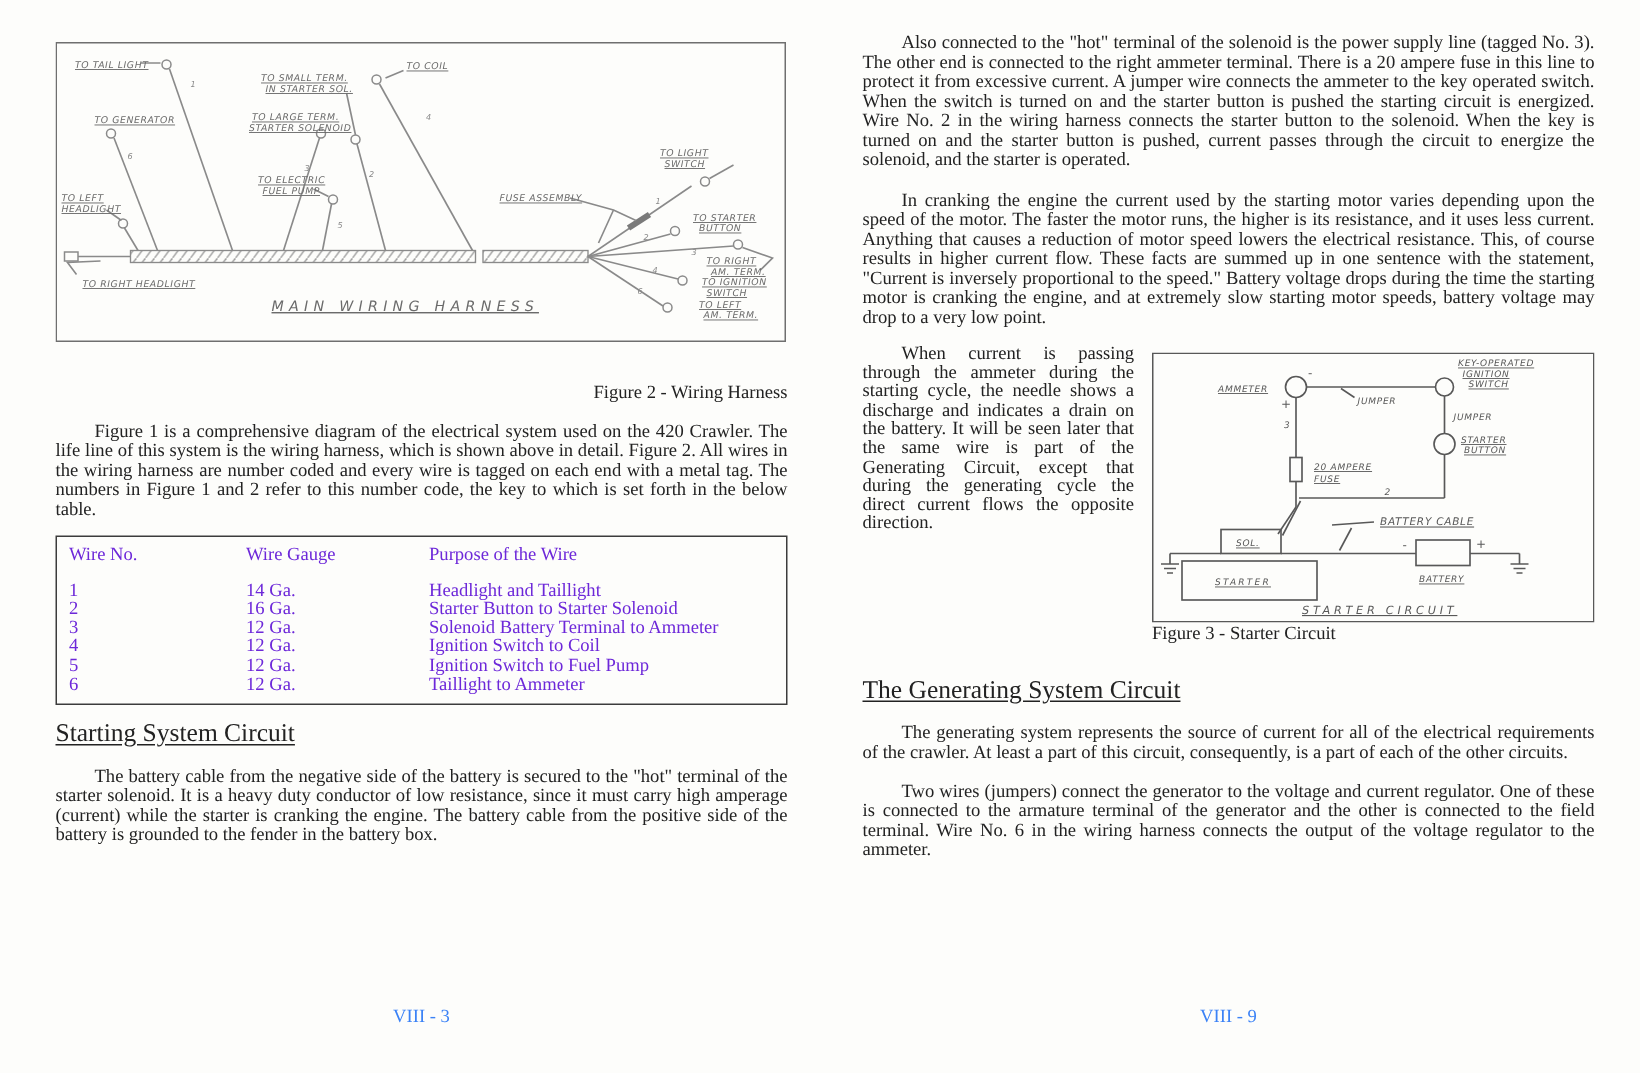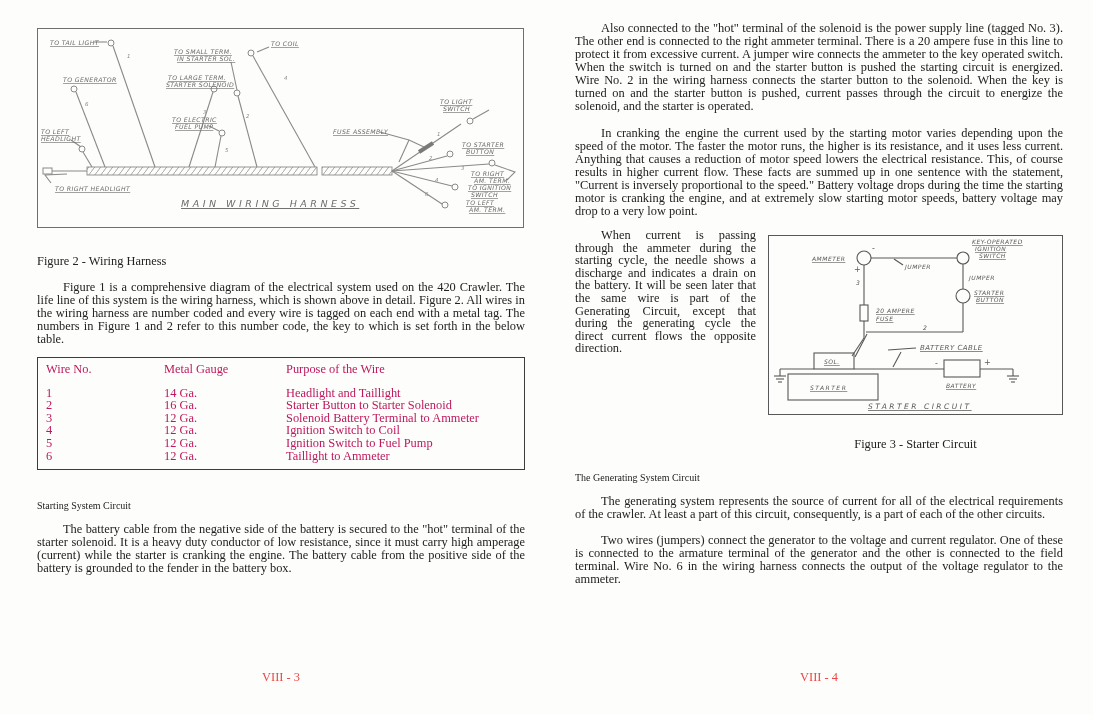--- a/index.html
+++ b/index.html
@@ -10,30 +10,30 @@
   }
   .col{position:absolute;top:0;width:488px;}
   #col-left{left:37px;}
   #col-right{left:575px;}
   p.body{
     font-size:12.4px;line-height:13px;text-align:justify;
     margin:0 0 11px 0;text-indent:26px;color:#222;
   }
   p.noindent{text-indent:0;}
   .fig-caption{
-    font-size:12.4px;text-align:left;margin:26px 0 12px 0;color:#222;
+    font-size:12.4px;text-align:right;margin:26px 0 12px 0;color:#222;
   }
   .heading{
-    font-size:10px;text-underline-offset:2px;
+    font-size:17px;text-decoration:underline;text-underline-offset:2px;
     margin:4px 0 12px 0;color:#222;
   }
   
   .wire-table{
     border:1.2px solid #3c3c3c;margin:2px 0 9px 0;
-    padding:5px 8px 7px 8px;font-size:12.4px;line-height:12.6px;color:#be185d;
+    padding:5px 8px 7px 8px;font-size:12.4px;line-height:12.6px;color:#6d28d9;
   }
   .tr{display:grid;grid-template-columns:118px 122px 1fr;}
   .tr-head{margin-bottom:11px;}
   
   svg{display:block;}
   .wire{stroke:#8a8a8a;stroke-width:1.1;fill:none;}
   .conn{stroke:#8a8a8a;stroke-width:1;fill:#fdfdfb;}
   .hand{
     font-family:"DejaVu Sans", sans-serif;font-style:italic;
     font-size:6.2px;fill:#6b6b6b;letter-spacing:.4px;
@@ -49,23 +49,23 @@
     font-size:6px;fill:#585858;letter-spacing:.5px;
   }
   .hand3.ul{text-decoration:underline;}
   .hand3-big{
     font-family:"DejaVu Sans", sans-serif;font-style:italic;
     font-size:7.5px;fill:#585858;letter-spacing:2.5px;text-decoration:underline;
   }
   .w3{stroke:#585858;stroke-width:1.1;fill:none;}
   .box3{stroke:#585858;stroke-width:1.1;fill:none;}
   .sign{font-family:"DejaVu Sans", sans-serif;font-size:8px;fill:#585858;}
-  .page-num{font-size:12.4px;text-align:center;color:#ef4444;}
+  .page-num{font-size:12.4px;text-align:center;color:#3b82f6;}
   #fig3-float{float:right;width:295px;margin:6px 0 4px 12px;}
-  #fig3-caption{font-size:12.4px;text-align:center;margin-top:22px;color:#222;}
+  #fig3-caption{font-size:12.4px;text-align:left;color:#222;}
   .clear{clear:both;}
 </style>
 </head>
 <body>
 
 <div class="col" id="col-left">
 
   <svg width="487" height="200" viewBox="0 0 487 200" style="margin-top:28px;">
     <defs>
       <pattern id="hatch" width="6" height="8" patternUnits="userSpaceOnUse">
@@ -156,21 +156,21 @@
     <text x="144" y="179" class="hand-big">MAIN WIRING HARNESS</text>
   </svg>
 
   <div class="fig-caption">Figure 2 - Wiring Harness</div>
 
   <p class="body">Figure 1 is a comprehensive diagram of the electrical system used on the 420 Crawler. The life line of this system is the wiring harness, which is shown above in detail. Figure 2. All wires in the wiring harness are number coded and every wire is tagged on each end with a metal tag. The numbers in Figure 1 and 2 refer to this number code, the key to which is set forth in the below table.</p>
 
   <div class="wire-table">
     <div class="tr tr-head">
       <div>Wire No.</div>
-      <div>Metal Gauge</div>
+      <div>Wire Gauge</div>
       <div>Purpose of the Wire</div>
     </div>
     <div class="tr">
       <div>1</div>
         <div>14 Ga.</div>
         <div>Headlight and Taillight</div>
     </div>
     <div class="tr">
       <div>2</div>
         <div>16 Ga.</div>
@@ -193,21 +193,21 @@
     </div>
     <div class="tr">
       <div>6</div>
         <div>12 Ga.</div>
         <div>Taillight to Ammeter</div>
     </div>
   </div>
 
 
 
-  <div class="heading" style="margin-top:30px;">Starting System Circuit</div>
+  <div class="heading" style="margin-top:9px;">Starting System Circuit</div>
 
   <p class="body">The battery cable from the negative side of the battery is secured to the "hot" terminal of the starter solenoid. It is a heavy duty conductor of low resistance, since it must carry high amperage (current) while the starter is cranking the engine. The battery cable from the positive side of the battery is grounded to the fender in the battery box.</p>
 
   <div class="page-num" style="position:absolute;top:670px;left:0;width:488px;">VIII - 3</div>
 </div>
 
 <div class="col" id="col-right">
 
   <p class="body" style="margin-top:22px;">Also connected to the "hot" terminal of the solenoid is the power supply line (tagged No. 3). The other end is connected to the right ammeter terminal. There is a 20 ampere fuse in this line to protect it from excessive current. A jumper wire connects the ammeter to the key operated switch. When the switch is turned on and the starter button is pushed the starting circuit is energized. Wire No. 2 in the wiring harness connects the starter button to the solenoid. When the key is turned on and the starter button is pushed, current passes through the circuit to energize the solenoid, and the starter is operated.</p>
 
@@ -278,14 +278,14 @@
     <p class="body" style="margin-top:8px;line-height:12.6px;">When current is passing through the ammeter during the starting cycle, the needle shows a discharge and indicates a drain on the battery. It will be seen later that the same wire is part of the Generating Circuit, except that during the generating cycle the direct current flows the opposite direction.</p>
     <div class="clear"></div>
   </div>
 
   <div class="heading" style="margin-top:16px;">The Generating System Circuit</div>
 
   <p class="body">The generating system represents the source of current for all of the electrical requirements of the crawler. At least a part of this circuit, consequently, is a part of each of the other circuits.</p>
 
   <p class="body" style="margin-top:13px;">Two wires (jumpers) connect the generator to the voltage and current regulator. One of these is connected to the armature terminal of the generator and the other is connected to the field terminal. Wire No. 6 in the wiring harness connects the output of the voltage regulator to the ammeter.</p>
 
-  <div class="page-num" style="position:absolute;top:670px;left:0;width:488px;">VIII - 4</div>
+  <div class="page-num" style="position:absolute;top:670px;left:0;width:488px;">VIII - 9</div>
 </div>
 
 </body></html>

